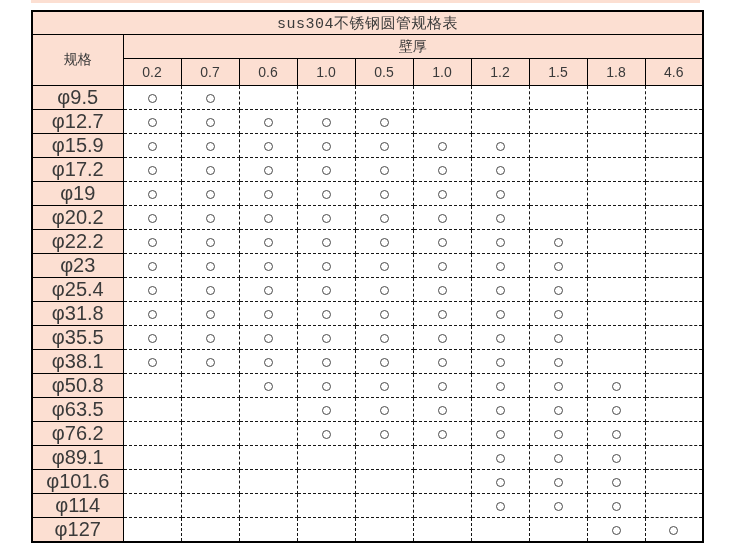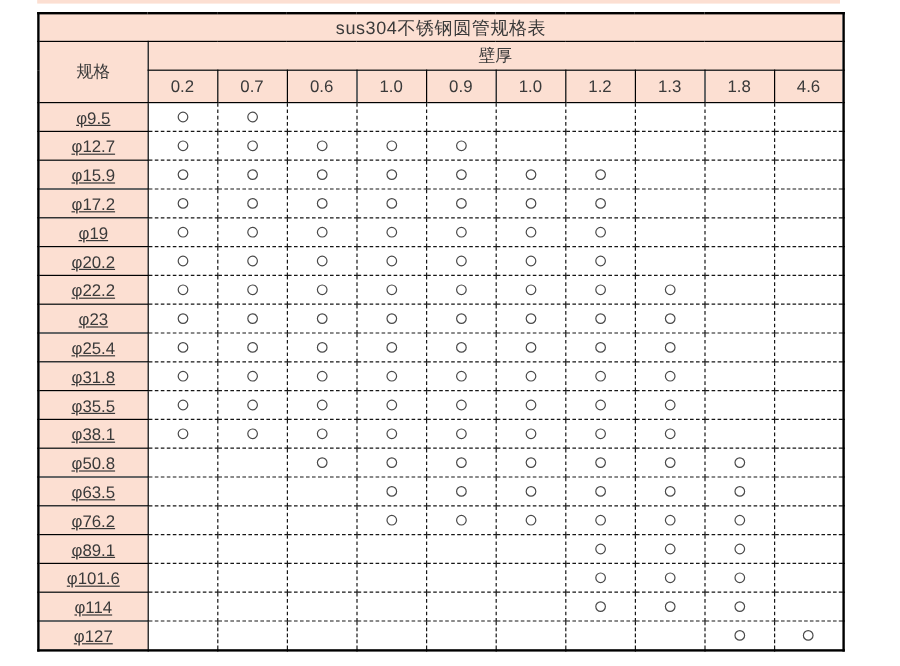--- a/index.html
+++ b/index.html
@@ -38,34 +38,34 @@
     color: var(--text);
     overflow: hidden;
     white-space: nowrap;
   }
   .title-cell {
     height: 22px;
     background: var(--fill);
     border: 1px solid var(--line);
     font-size: 15px;
     letter-spacing: 0.5px;
+    font-family: Liberation Mono, monospace;
   }
   .hdr {
     background: var(--fill);
     border: 1px solid var(--line);
     font-size: 14px;
   }
   .thickness-span-cell { height: 23px; margin-left: 44px; }
   .thk-cell { height: 26px; }
   .label-cell {
     height: 23px;
     background: var(--fill);
     border: 1px solid var(--line);
-    font-size: 14px;
-    text-decoration: underline;
+    font-size: 20px;
   }
   .data-cell {
     border: 1px dashed #161616;
     background: #ffffff;
   }
   .mark {
     display: inline-block;
     width: 7px; height: 7px;
     border: 1px solid var(--mark);
     border-radius: 50%;
@@ -97,24 +97,24 @@
     </tr>
     <tr>
       <td class="hdr" rowspan="2">规格</td>
       <td class="hdr thickness-span-cell" colspan="10">壁厚</td>
     </tr>
     <tr>
         <td class="hdr thk-cell">0.2</td>
         <td class="hdr thk-cell">0.7</td>
         <td class="hdr thk-cell">0.6</td>
         <td class="hdr thk-cell">1.0</td>
-        <td class="hdr thk-cell">0.9</td>
+        <td class="hdr thk-cell">0.5</td>
         <td class="hdr thk-cell">1.0</td>
         <td class="hdr thk-cell">1.2</td>
-        <td class="hdr thk-cell">1.3</td>
+        <td class="hdr thk-cell">1.5</td>
         <td class="hdr thk-cell">1.8</td>
         <td class="hdr thk-cell">4.6</td>
       </tr>
   <tr>
         <td class="label-cell">φ9.5</td>
         <td class="data-cell"><span class="mark"></span></td>
         <td class="data-cell"><span class="mark"></span></td>
         <td class="data-cell"></td>
         <td class="data-cell"></td>
         <td class="data-cell"></td>

